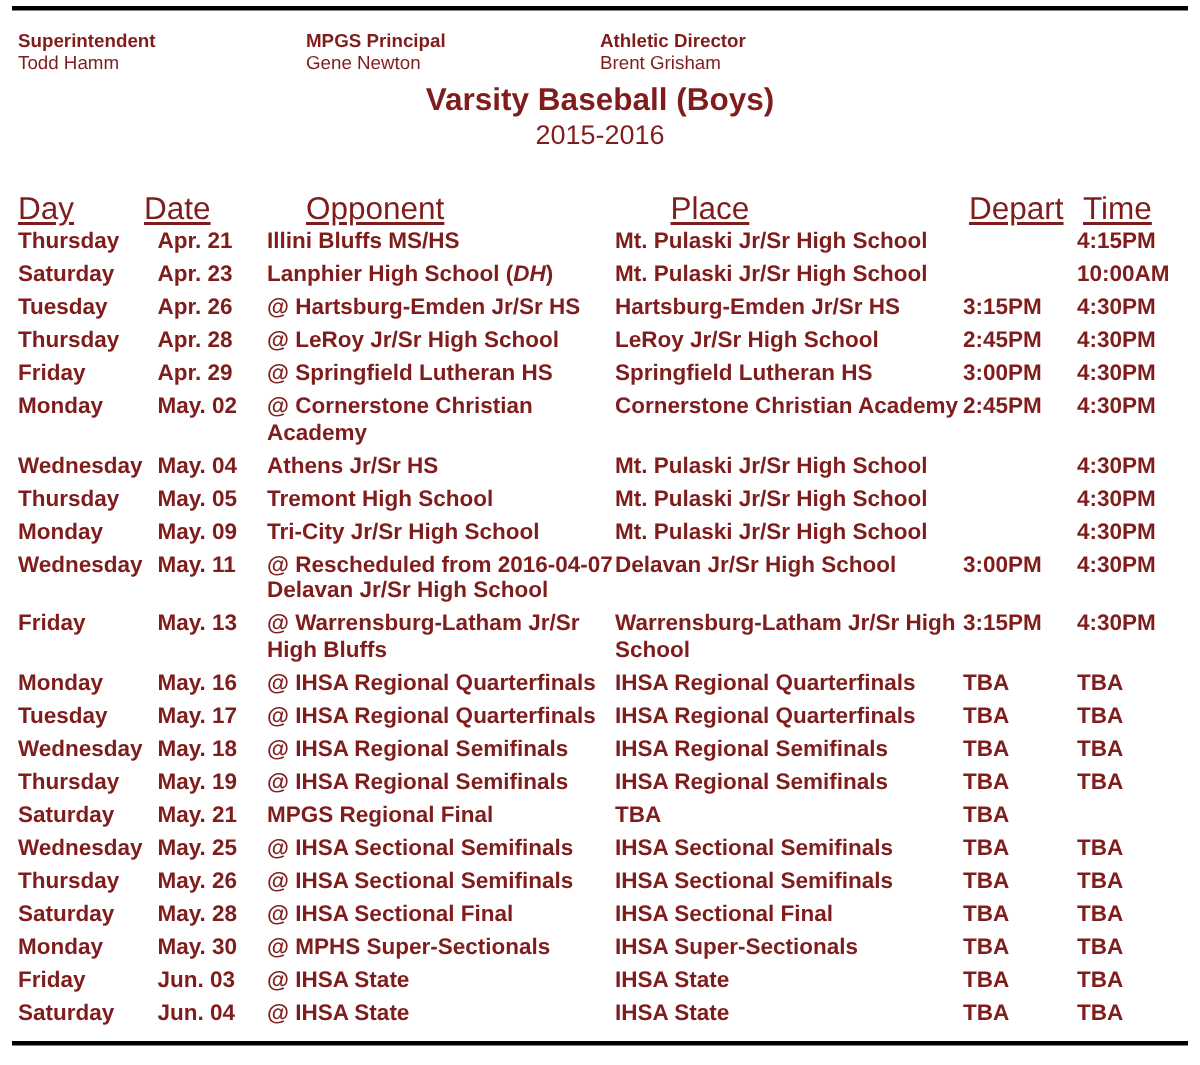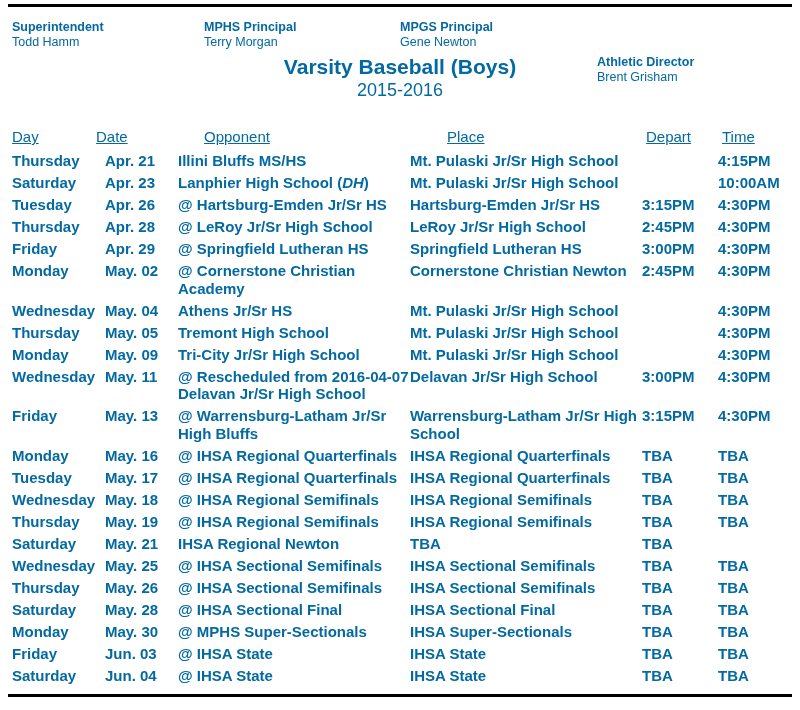--- a/index.html
+++ b/index.html
@@ -5,21 +5,21 @@
   html, body {
     margin: 0;
     padding: 0;
     background: #ffffff;
   }
   .page {
     position: relative;
     width: 800px;
     height: 710px;
     background: #ffffff;
-    color: #0369a1;
+    color: #7f1d1d;
     font-family: "Liberation Sans", "DejaVu Sans", sans-serif;
     overflow: hidden;
   }
   .rule {
     position: absolute;
     left: 8px;
     right: 8px;
     height: 3px;
     background: #000000;
   }
@@ -62,21 +62,21 @@
     font-size: 18px;
     font-weight: normal;
   }
 
   .thead {
     position: absolute;
     top: 128px;
     left: 0;
     width: 100%;
     height: 20px;
-    font-size: 15px;
+    font-size: 21px;
   }
   .col-header {
     position: absolute;
     top: 0;
     text-decoration: underline;
     white-space: nowrap;
   }
   .col-header.h-day      { left: 12px; }
   .col-header.h-date     { left: 96px; text-align: right; }
   .col-header.h-opponent { left: 204px; }
@@ -104,24 +104,20 @@
 <body>
 
 <div class="page">
 
   <div class="rule top-rule"></div>
 
   <div class="officials">
     <div class="official">
       <div class="official-title">Superintendent</div>
       <div class="official-name">Todd Hamm</div>
-    </div>
-    <div class="official">
-      <div class="official-title">MPHS Principal</div>
-      <div class="official-name">Terry Morgan</div>
     </div>
     <div class="official">
       <div class="official-title">MPGS Principal</div>
       <div class="official-name">Gene Newton</div>
     </div>
     <div class="official">
       <div class="official-title">Athletic Director</div>
       <div class="official-name">Brent Grisham</div>
     </div>
   </div>
@@ -176,21 +172,21 @@
         <div class="cell cell-date">Apr. 29</div>
         <div class="cell cell-opponent">@ Springfield Lutheran HS</div>
         <div class="cell cell-place">Springfield Lutheran HS</div>
         <div class="cell cell-depart">3:00PM</div>
         <div class="cell cell-time">4:30PM</div>
       </div>
       <div class="row">
         <div class="cell cell-day">Monday</div>
         <div class="cell cell-date">May. 02</div>
         <div class="cell cell-opponent">@ Cornerstone Christian Academy</div>
-        <div class="cell cell-place">Cornerstone Christian Newton</div>
+        <div class="cell cell-place">Cornerstone Christian Academy</div>
         <div class="cell cell-depart">2:45PM</div>
         <div class="cell cell-time">4:30PM</div>
       </div>
       <div class="row">
         <div class="cell cell-day">Wednesday</div>
         <div class="cell cell-date">May. 04</div>
         <div class="cell cell-opponent">Athens Jr/Sr HS</div>
         <div class="cell cell-place">Mt. Pulaski Jr/Sr High School</div>
         <div class="cell cell-depart"></div>
         <div class="cell cell-time">4:30PM</div>
@@ -255,21 +251,21 @@
         <div class="cell cell-day">Thursday</div>
         <div class="cell cell-date">May. 19</div>
         <div class="cell cell-opponent">@ IHSA Regional Semifinals</div>
         <div class="cell cell-place">IHSA Regional Semifinals</div>
         <div class="cell cell-depart">TBA</div>
         <div class="cell cell-time">TBA</div>
       </div>
       <div class="row">
         <div class="cell cell-day">Saturday</div>
         <div class="cell cell-date">May. 21</div>
-        <div class="cell cell-place">IHSA Regional Newton</div>
+        <div class="cell cell-place">MPGS Regional Final</div>
         <div class="cell cell-depart">TBA</div>
         <div class="cell cell-time">TBA</div>
       </div>
       <div class="row">
         <div class="cell cell-day">Wednesday</div>
         <div class="cell cell-date">May. 25</div>
         <div class="cell cell-opponent">@ IHSA Sectional Semifinals</div>
         <div class="cell cell-place">IHSA Sectional Semifinals</div>
         <div class="cell cell-depart">TBA</div>
         <div class="cell cell-time">TBA</div>

